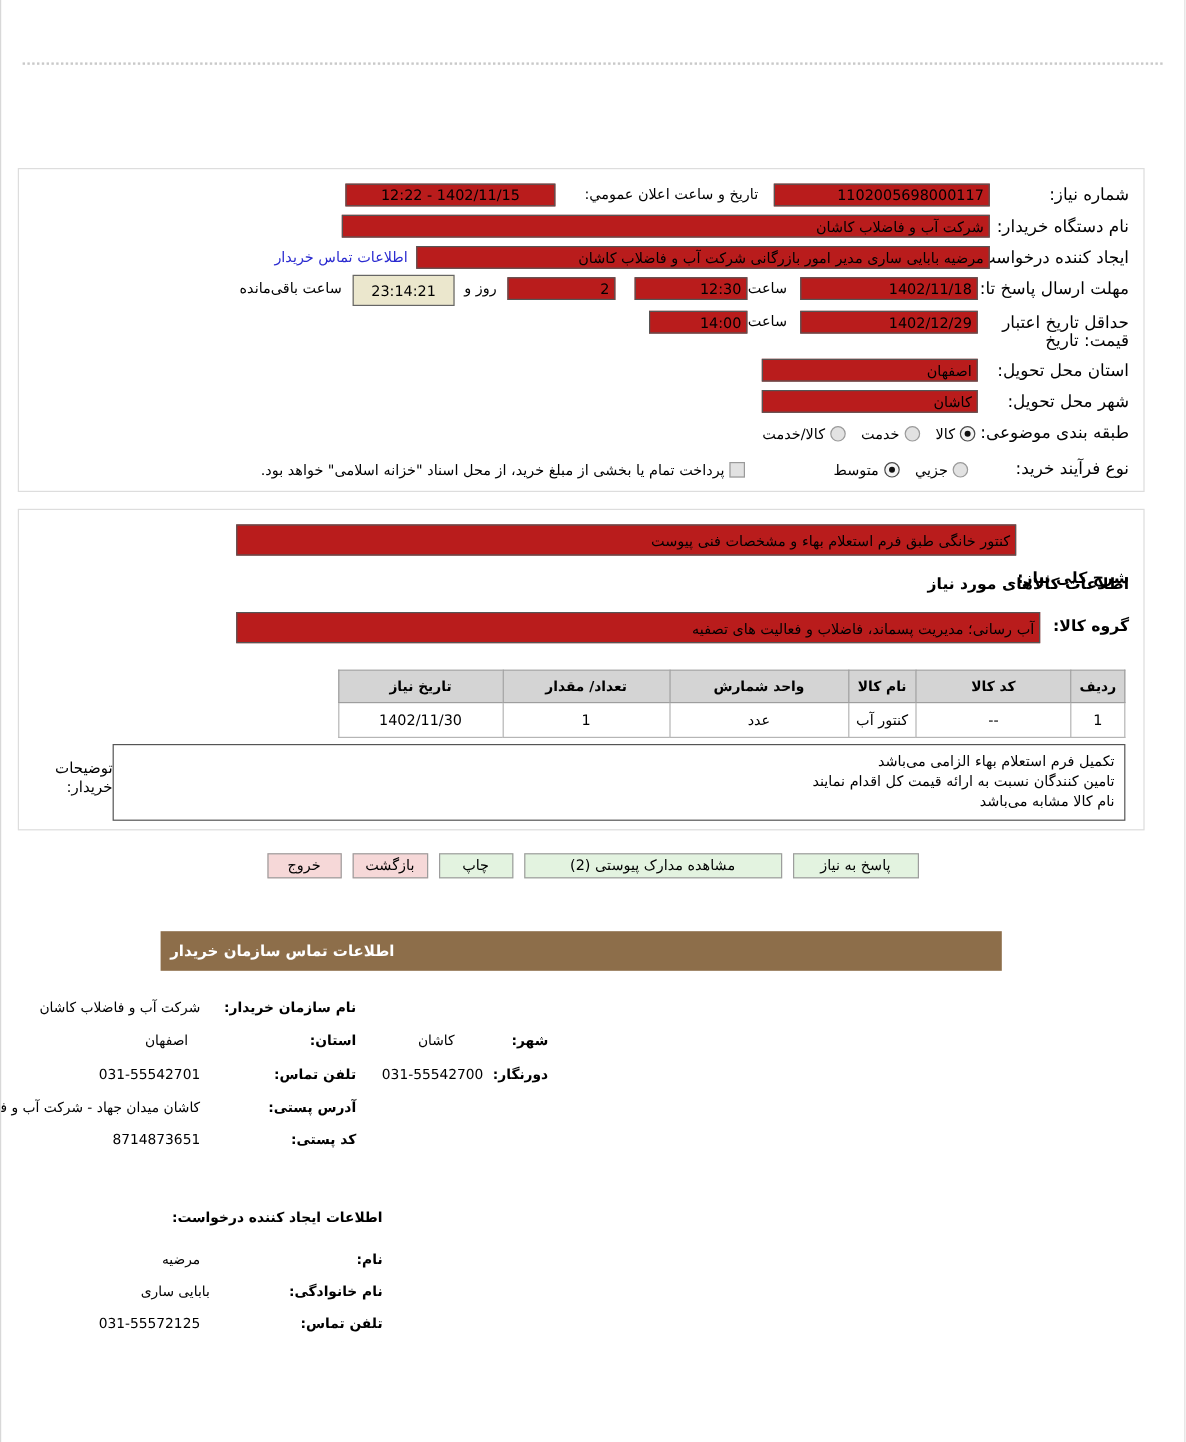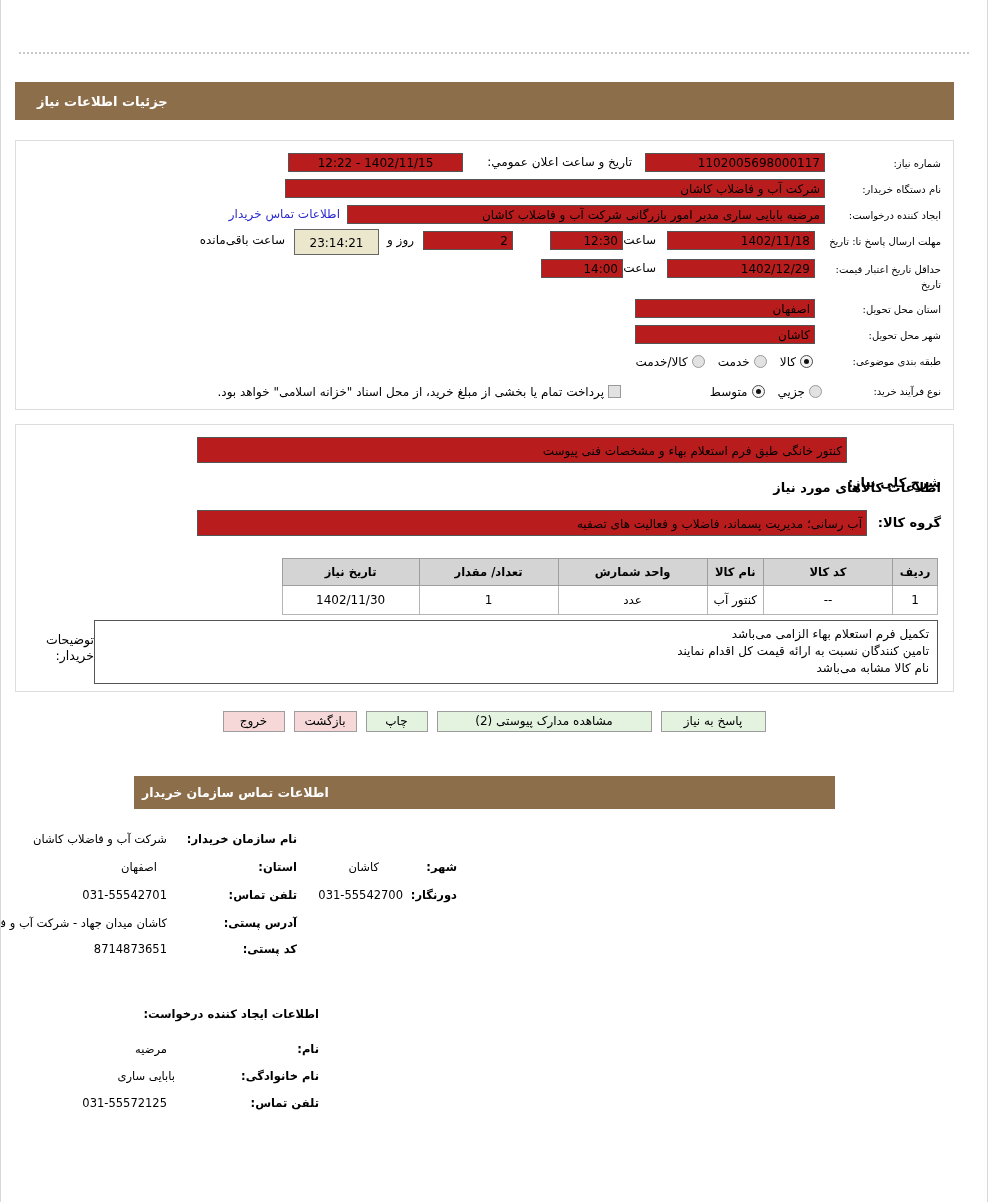--- a/index.html
+++ b/index.html
@@ -70,21 +70,21 @@
   .row {
     position: absolute;
     display: flex;
     flex-direction: row;
     align-items: flex-start;
     right: 0;
     left: 0;
     box-sizing: border-box;
   }
   .lbl {
-    font-size: 10px;
+    font-size: 14px;
     line-height: 15px;
     text-align: right;
     white-space: nowrap;
     direction: rtl;
     padding-top: 3px;
   }
   .lbl.b { font-weight: bold; }
 
   .box {
     border: 1px solid #555;
@@ -283,23 +283,20 @@
     white-space: nowrap;
   }
 </style>
 </head>
 <body>
 
 <div id="page">
 
   <div class="top-rule"></div>
 
-  <div class="brown-bar main">
-    <span class="bartext">جزئیات  اطلاعات نیاز</span>
-  </div>
 
   <div class="panel" id="panel-top">
 
     <div class="row" style="top:12px; height:22px;">
       <div class="lbl" style="position:absolute; right:12px; width:110px;">شماره نیاز:</div>
       <div class="box num" style="position:absolute; right:128px; width:180px;">1102005698000117</div>
       <div class="inline-lbl" style="position:absolute; right:316px;">تاریخ و ساعت اعلان عمومي:</div>
       <div class="box center" style="position:absolute; right:490px; width:175px;">1402/11/15 - 12:22</div>
     </div>
 
@@ -311,21 +308,21 @@
     <div class="row" style="top:64px; height:22px;">
       <div class="lbl" style="position:absolute; right:12px; width:110px;">ایجاد کننده درخواست:</div>
       <div class="box" style="position:absolute; right:128px; width:478px;">مرضیه بابایی ساری مدیر امور بازرگانی شرکت آب و فاضلاب کاشان</div>
       <a class="link" style="position:absolute; right:613px;margin-left:45px;">اطلاعات تماس خریدار</a>
     </div>
 
     <div class="row" style="top:90px; height:24px;">
       <div class="lbl" style="position:absolute; right:12px; width:120px;">مهلت ارسال پاسخ تا: تاریخ</div>
       <div class="box num" style="position:absolute; right:138px; width:148px;">1402/11/18</div>
       <div class="inline-lbl" style="position:absolute; right:292px;">ساعت</div>
-      <div class="box num" style="position:absolute; right:330px; width:73px;padding-left:15px;">12:30</div>
+      <div class="box num" style="position:absolute; right:330px; width:94px;padding-left:15px;">12:30</div>
       <div class="box num" style="position:absolute; right:440px; width:90px;">2</div>
       <div class="inline-lbl" style="position:absolute; right:534px;">روز و</div>
       <div class="box num timer tall" style="position:absolute; right:574px; top:-2px; width:85px;">23:14:21</div>
       <div class="inline-lbl" style="position:absolute; right:663px;">ساعت باقی‌مانده</div>
     </div>
 
     <div class="row" style="top:118px; height:34px;">
       <div class="lbl" style="position:absolute; right:12px; width:122px; white-space:normal; line-height:15px;">حداقل تاریخ اعتبار قیمت: تاریخ</div>
       <div class="box num" style="position:absolute; right:138px; width:148px;">1402/12/29</div>
       <div class="inline-lbl" style="position:absolute; right:292px;">ساعت</div>
@@ -346,21 +343,21 @@
       <div class="lbl" style="position:absolute; right:12px; width:120px;">طبقه بندی موضوعی:</div>
       <div style="position:absolute; right:140px; white-space:nowrap;">
         <span class="radio on"></span><span class="opt-txt">کالا</span>
         <span class="radio"></span><span class="opt-txt">خدمت</span>
         <span class="radio"></span><span class="opt-txt">کالا/خدمت</span>
       </div>
     </div>
 
     <div class="row" style="top:240px; height:22px;">
       <div class="lbl" style="position:absolute; right:12px; width:120px;">نوع فرآیند خرید:</div>
-      <div style="position:absolute; right:131px; white-space:nowrap;">
+      <div style="position:absolute; right:146px; white-space:nowrap;">
         <span class="radio"></span><span class="opt-txt">جزيي</span>
         <span class="radio on"></span><span class="opt-txt">متوسط</span>
       </div>
       <div style="position:absolute; right:332px; white-space:nowrap;">
         <span class="chk"></span><span class="opt-txt">پرداخت تمام یا بخشی از مبلغ خرید، از محل اسناد "خزانه اسلامی" خواهد بود.</span>
       </div>
     </div>
   </div>
 
   <div class="panel" id="panel-mid">

